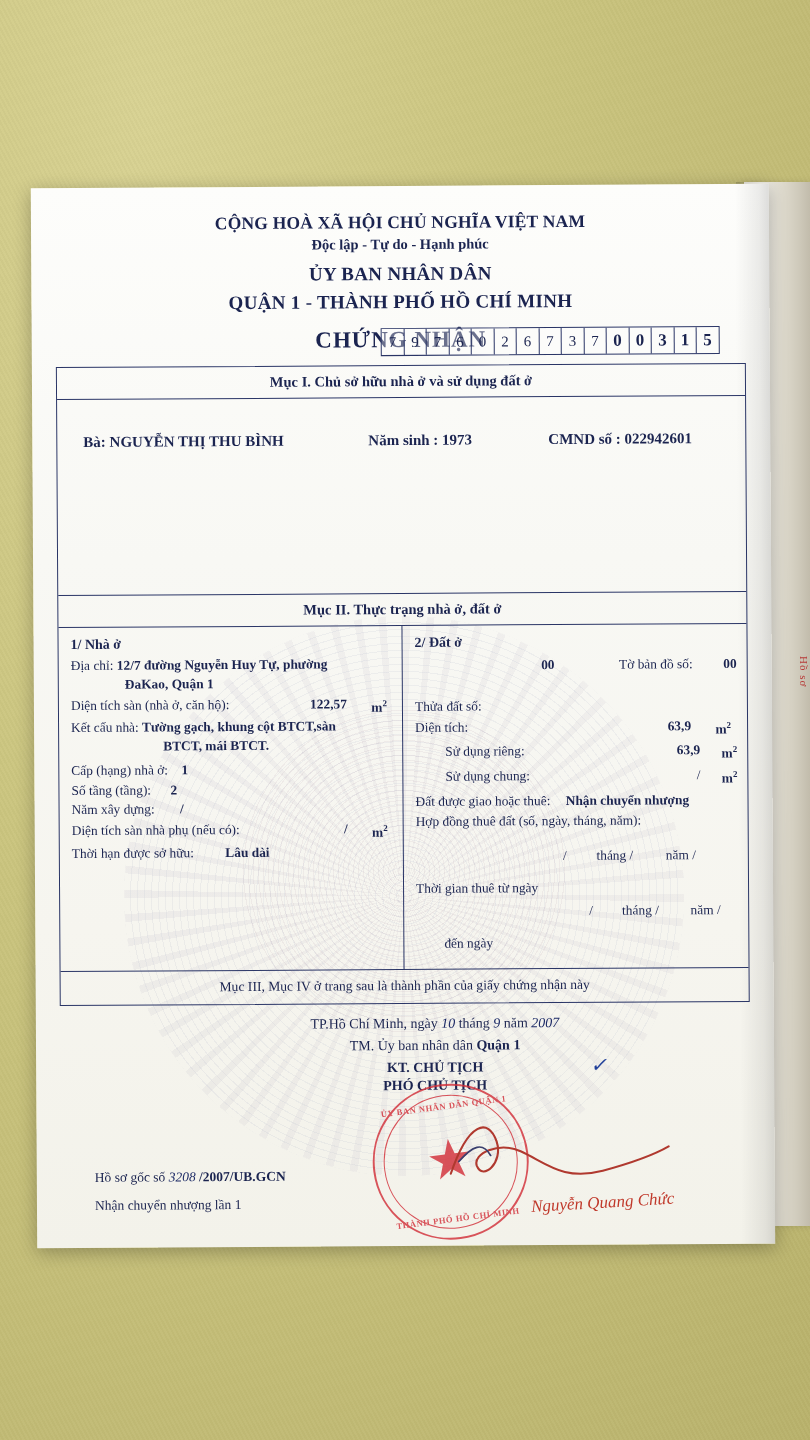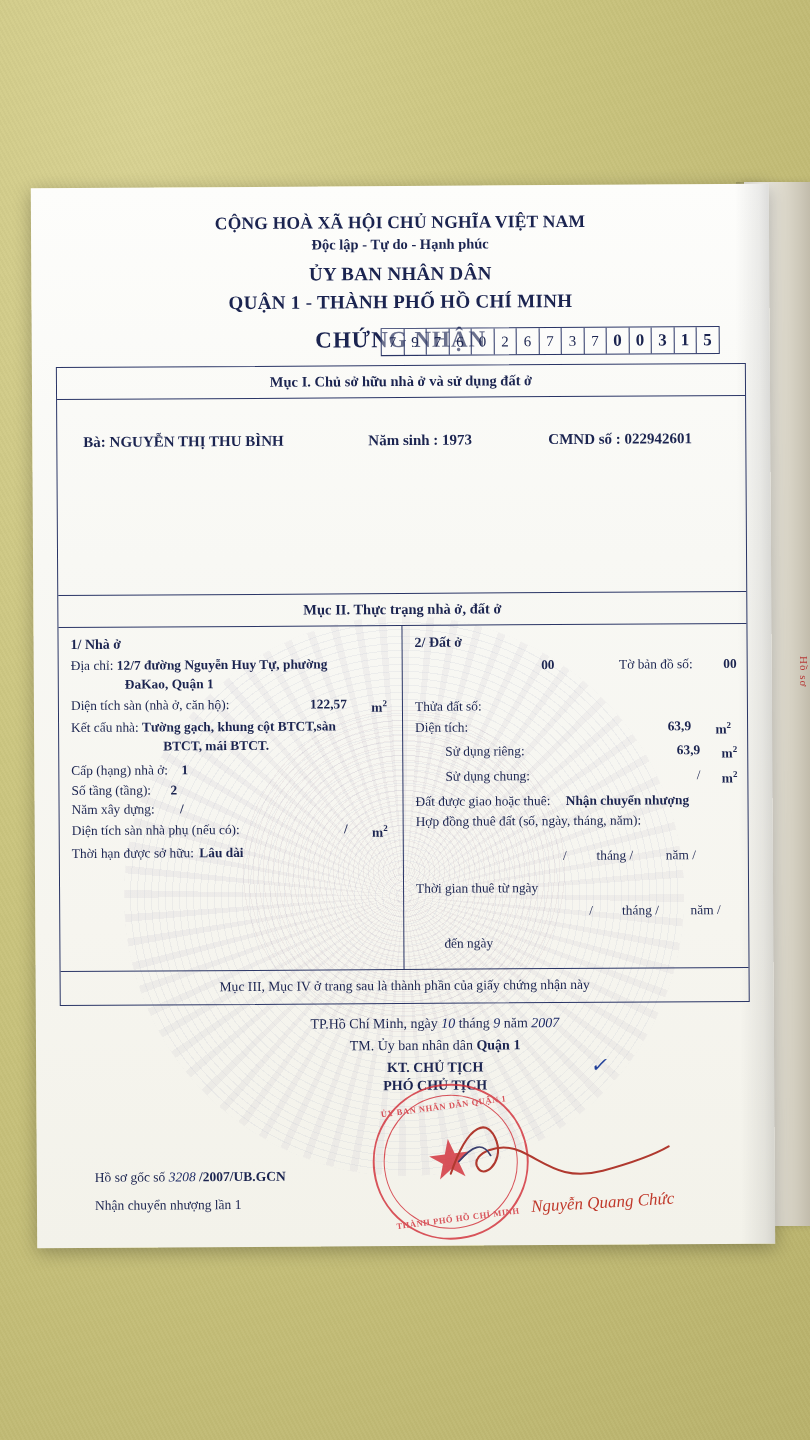--- a/index.html
+++ b/index.html
@@ -504,21 +504,21 @@
           </div>
 
           <div class="r-area">
             <div class="a">Diện tích sàn nhà phụ (nếu có):</div>
             <div class="v">/</div>
             <div class="u"><span>m</span><span class="sup">2</span></div>
           </div>
 
           <div class="row">
             <span>Thời hạn được sở hữu:</span>
-            <span class="val" style="margin-left:2px">Lâu dài</span>
+            <span class="val" style="margin-left:28px">Lâu dài</span>
           </div>
         </div>
 
         <div class="col-r">
           <div class="col-title">2/  Đất ở</div>
 
           <div class="r-line">
             <div class="a">Thửa đất số:</div>
             <div class="b">00</div>
             <div class="c">Tờ bản đồ số:</div>

